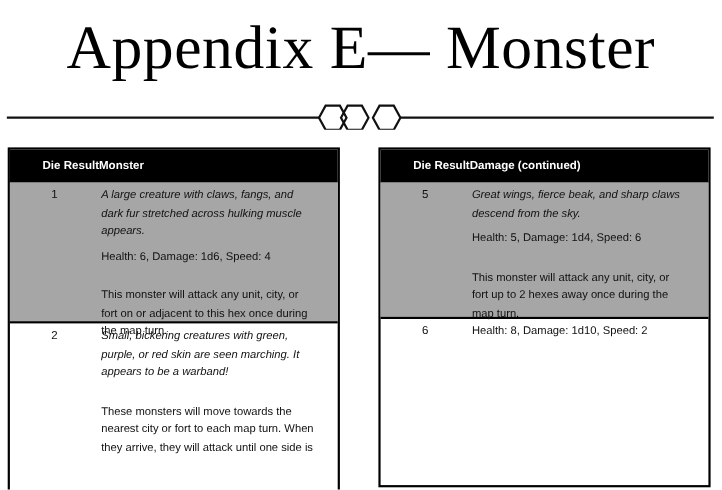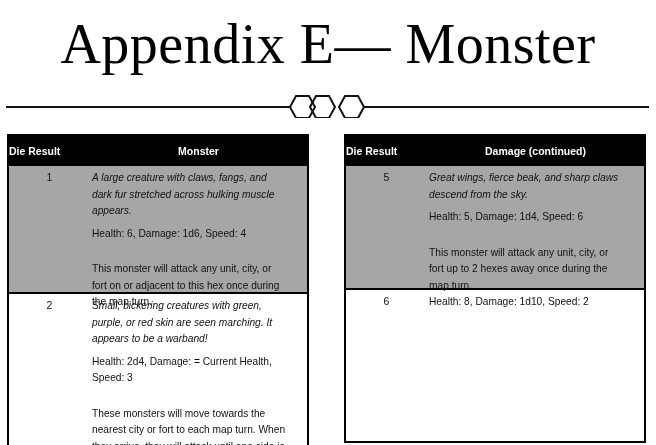--- a/index.html
+++ b/index.html
@@ -7,22 +7,22 @@
          font-family:"Liberation Sans", sans-serif; color:#111; }
   .title { position:absolute; left:0; top:12px; width:656px; text-align:center;
            font-family:"Liberation Serif", "DejaVu Serif", serif; font-size:56px;
            line-height:64px; color:#000; letter-spacing:0.5px; margin:0; font-weight:normal; }
   .divider { position:absolute; left:6px; top:94px; width:643px; height:24px; }
   .tbl { position:absolute; border:2px solid #000; box-sizing:border-box; background:#fff; }
   .tbl-left { left:7px; top:134px; width:302px; height:330px; }
   .tbl-right { left:344px; top:134px; width:302px; height:309px; }
   .hdr { display:flex; background:#000; color:#fff; height:30px; align-items:center;
          font-weight:bold; font-size:10.5px; }
-  .hdr .c1 { width:81px; text-align:left; }
-  .hdr .c2 { flex:1; text-align:center; }
+  .hdr .c1 { width:81px; text-align:right; }
+  .hdr .c2 { flex:1; }
   .row { display:flex; border-top:2px solid #000; box-sizing:border-box; }
   .row.shaded { background:#a6a6a6; }
   .row .c1 { width:81px; text-align:center; font-size:10.5px; padding-top:5px; box-sizing:border-box; }
   .row .c2 { flex:1; padding:4px 20px 4px 2px; font-size:10.2px; line-height:16.5px; }
   .row .c2 p { margin:0 0 6px 0; }
   .row .c2 p.last { margin-bottom:0;margin-top:19px; }
   .row .c2 .desc { font-style:italic; }
   .row.first { border-top:none; }
 </style>
 </head>
@@ -48,21 +48,20 @@
     <div class="c2">
       <p class="desc">A large creature with claws, fangs, and dark fur stretched across hulking muscle appears.</p>
       <p>Health: 6, Damage: 1d6, Speed: 4</p>
       <p class="last">This monster will attack any unit, city, or fort on or adjacent to this hex once during the map turn.</p>
     </div>
   </div>
   <div class="row">
     <div class="c1">2</div>
     <div class="c2">
       <p class="desc">Small, bickering creatures with green, purple, or red skin are seen marching. It appears to be a warband!</p>
-      <p>Health: 2d4, Damage: = Current Health, Speed: 3</p>
       <p class="last">These monsters will move towards the nearest city or fort to each map turn. When they arrive, they will attack until one side is</p>
     </div>
   </div>
 </div>
 
 <div class="tbl tbl-right">
   <div class="hdr">
     <div class="c1">Die Result</div>
     <div class="c2">Damage (continued)</div>
   </div>

